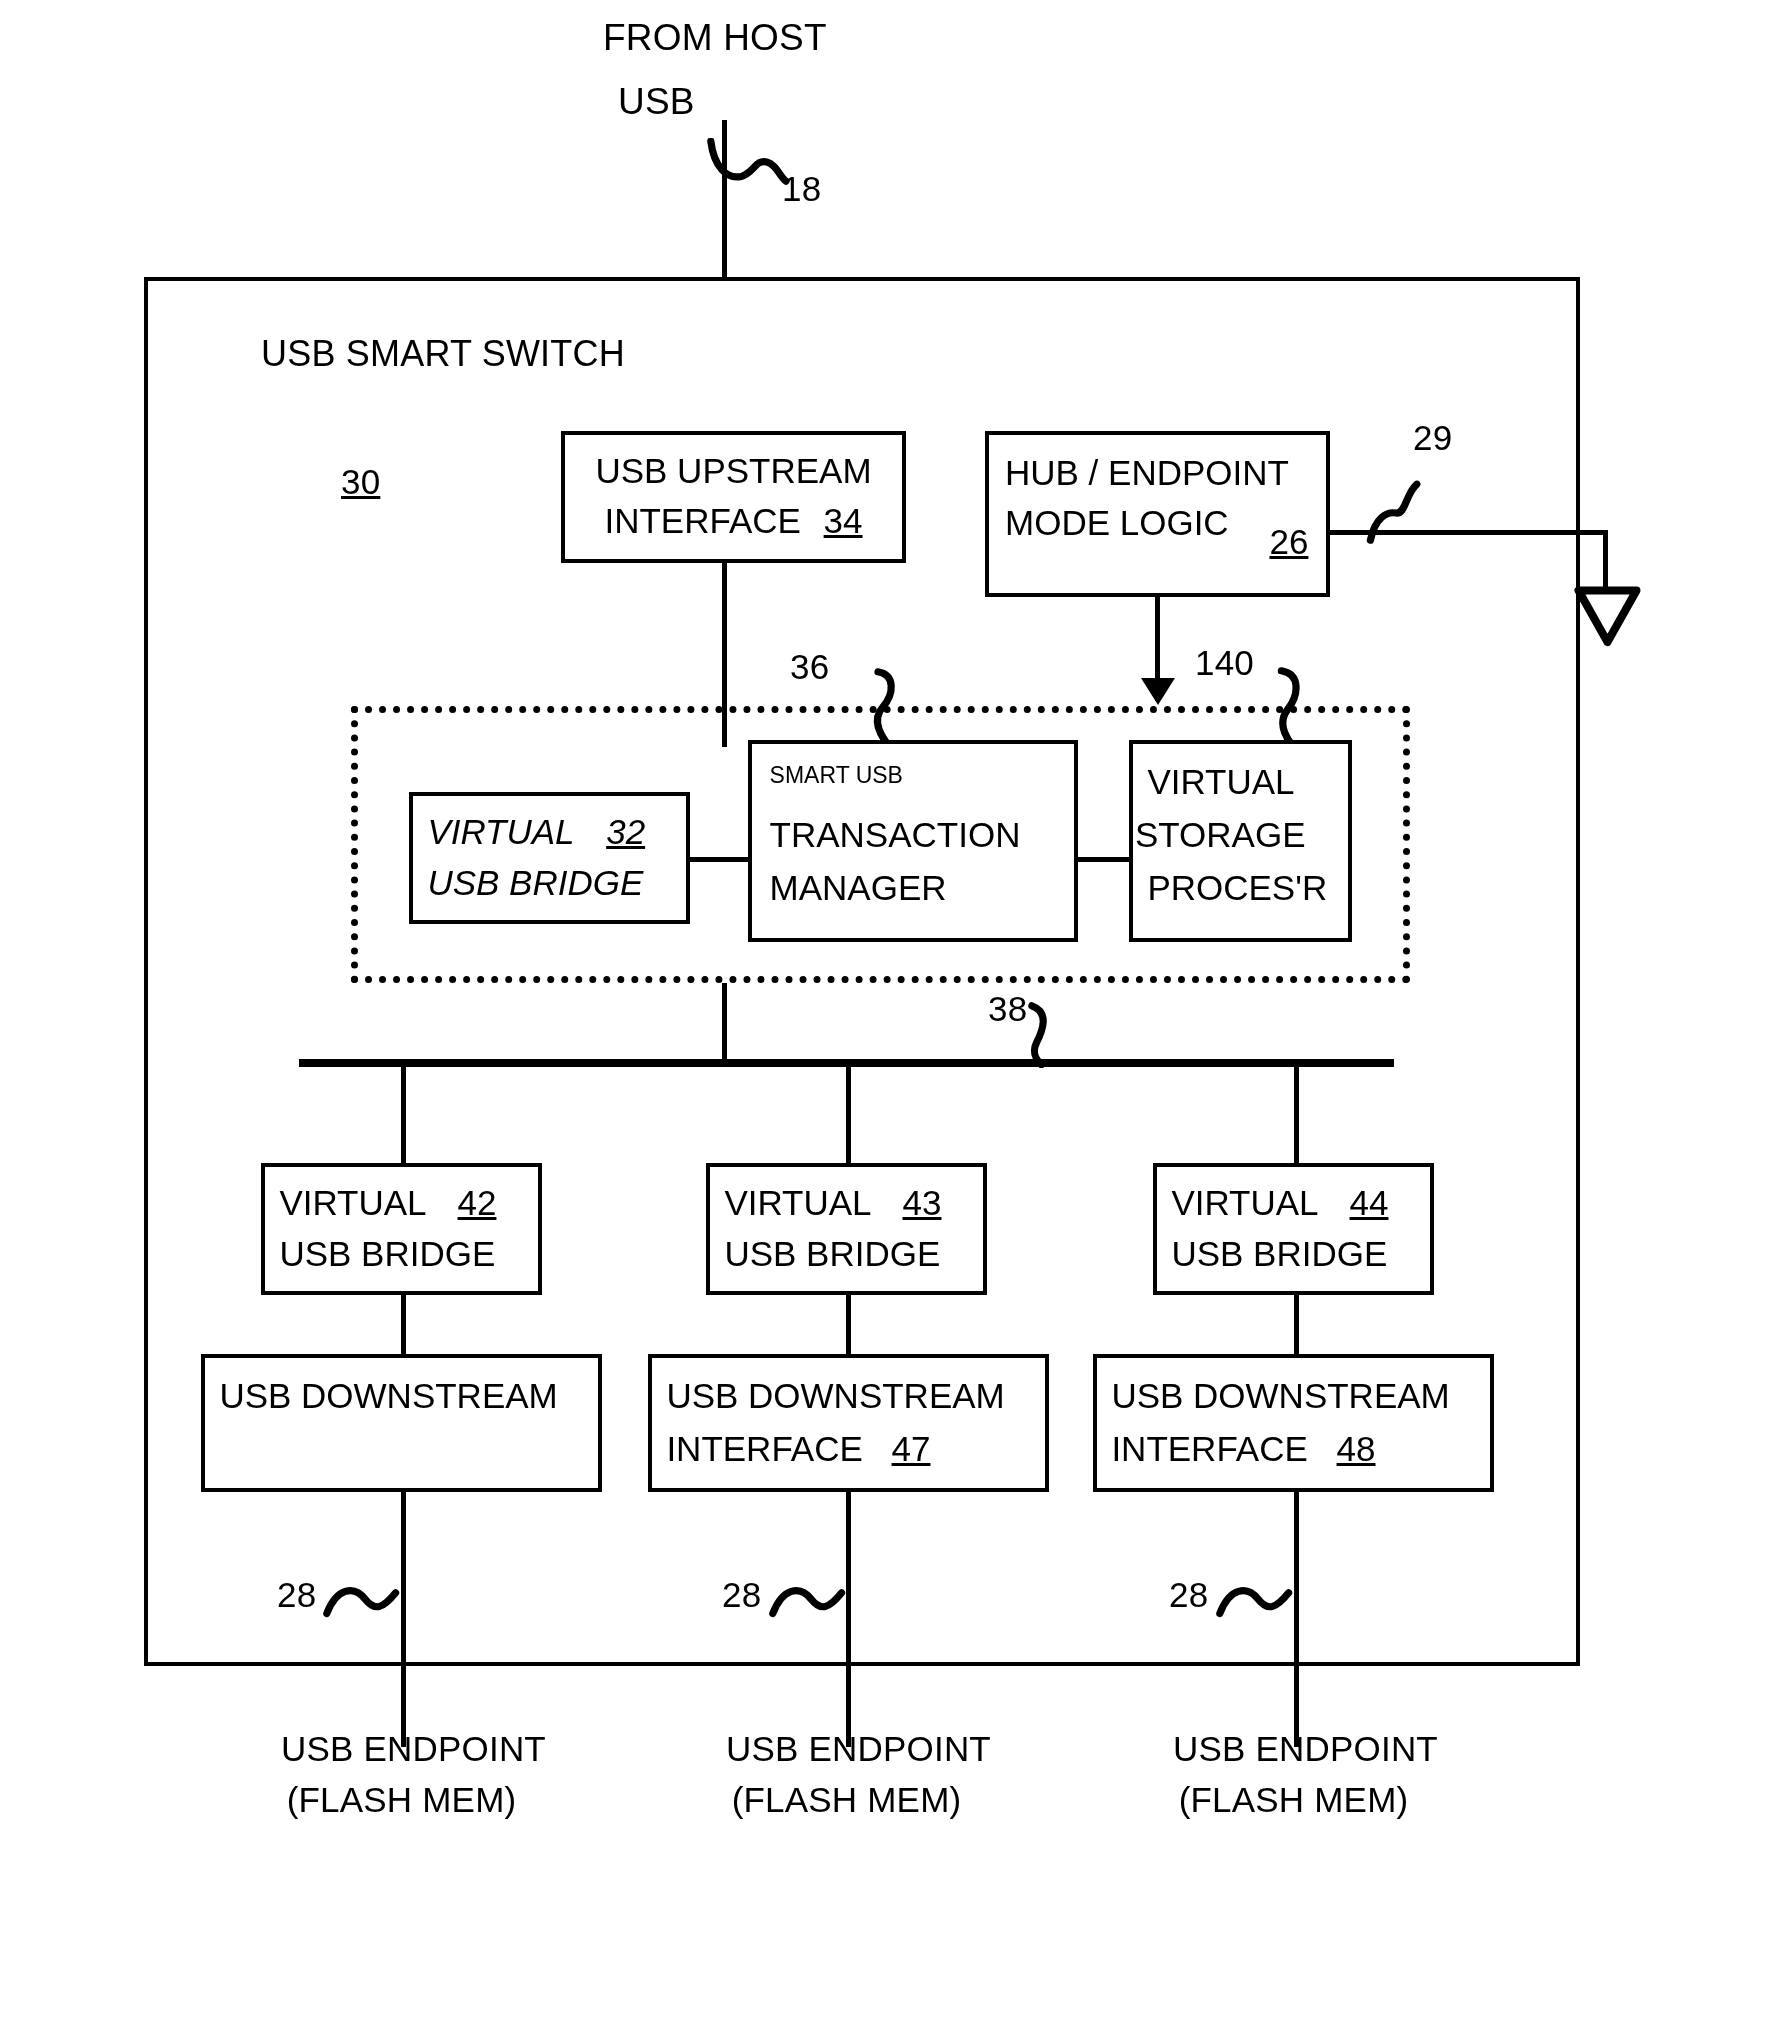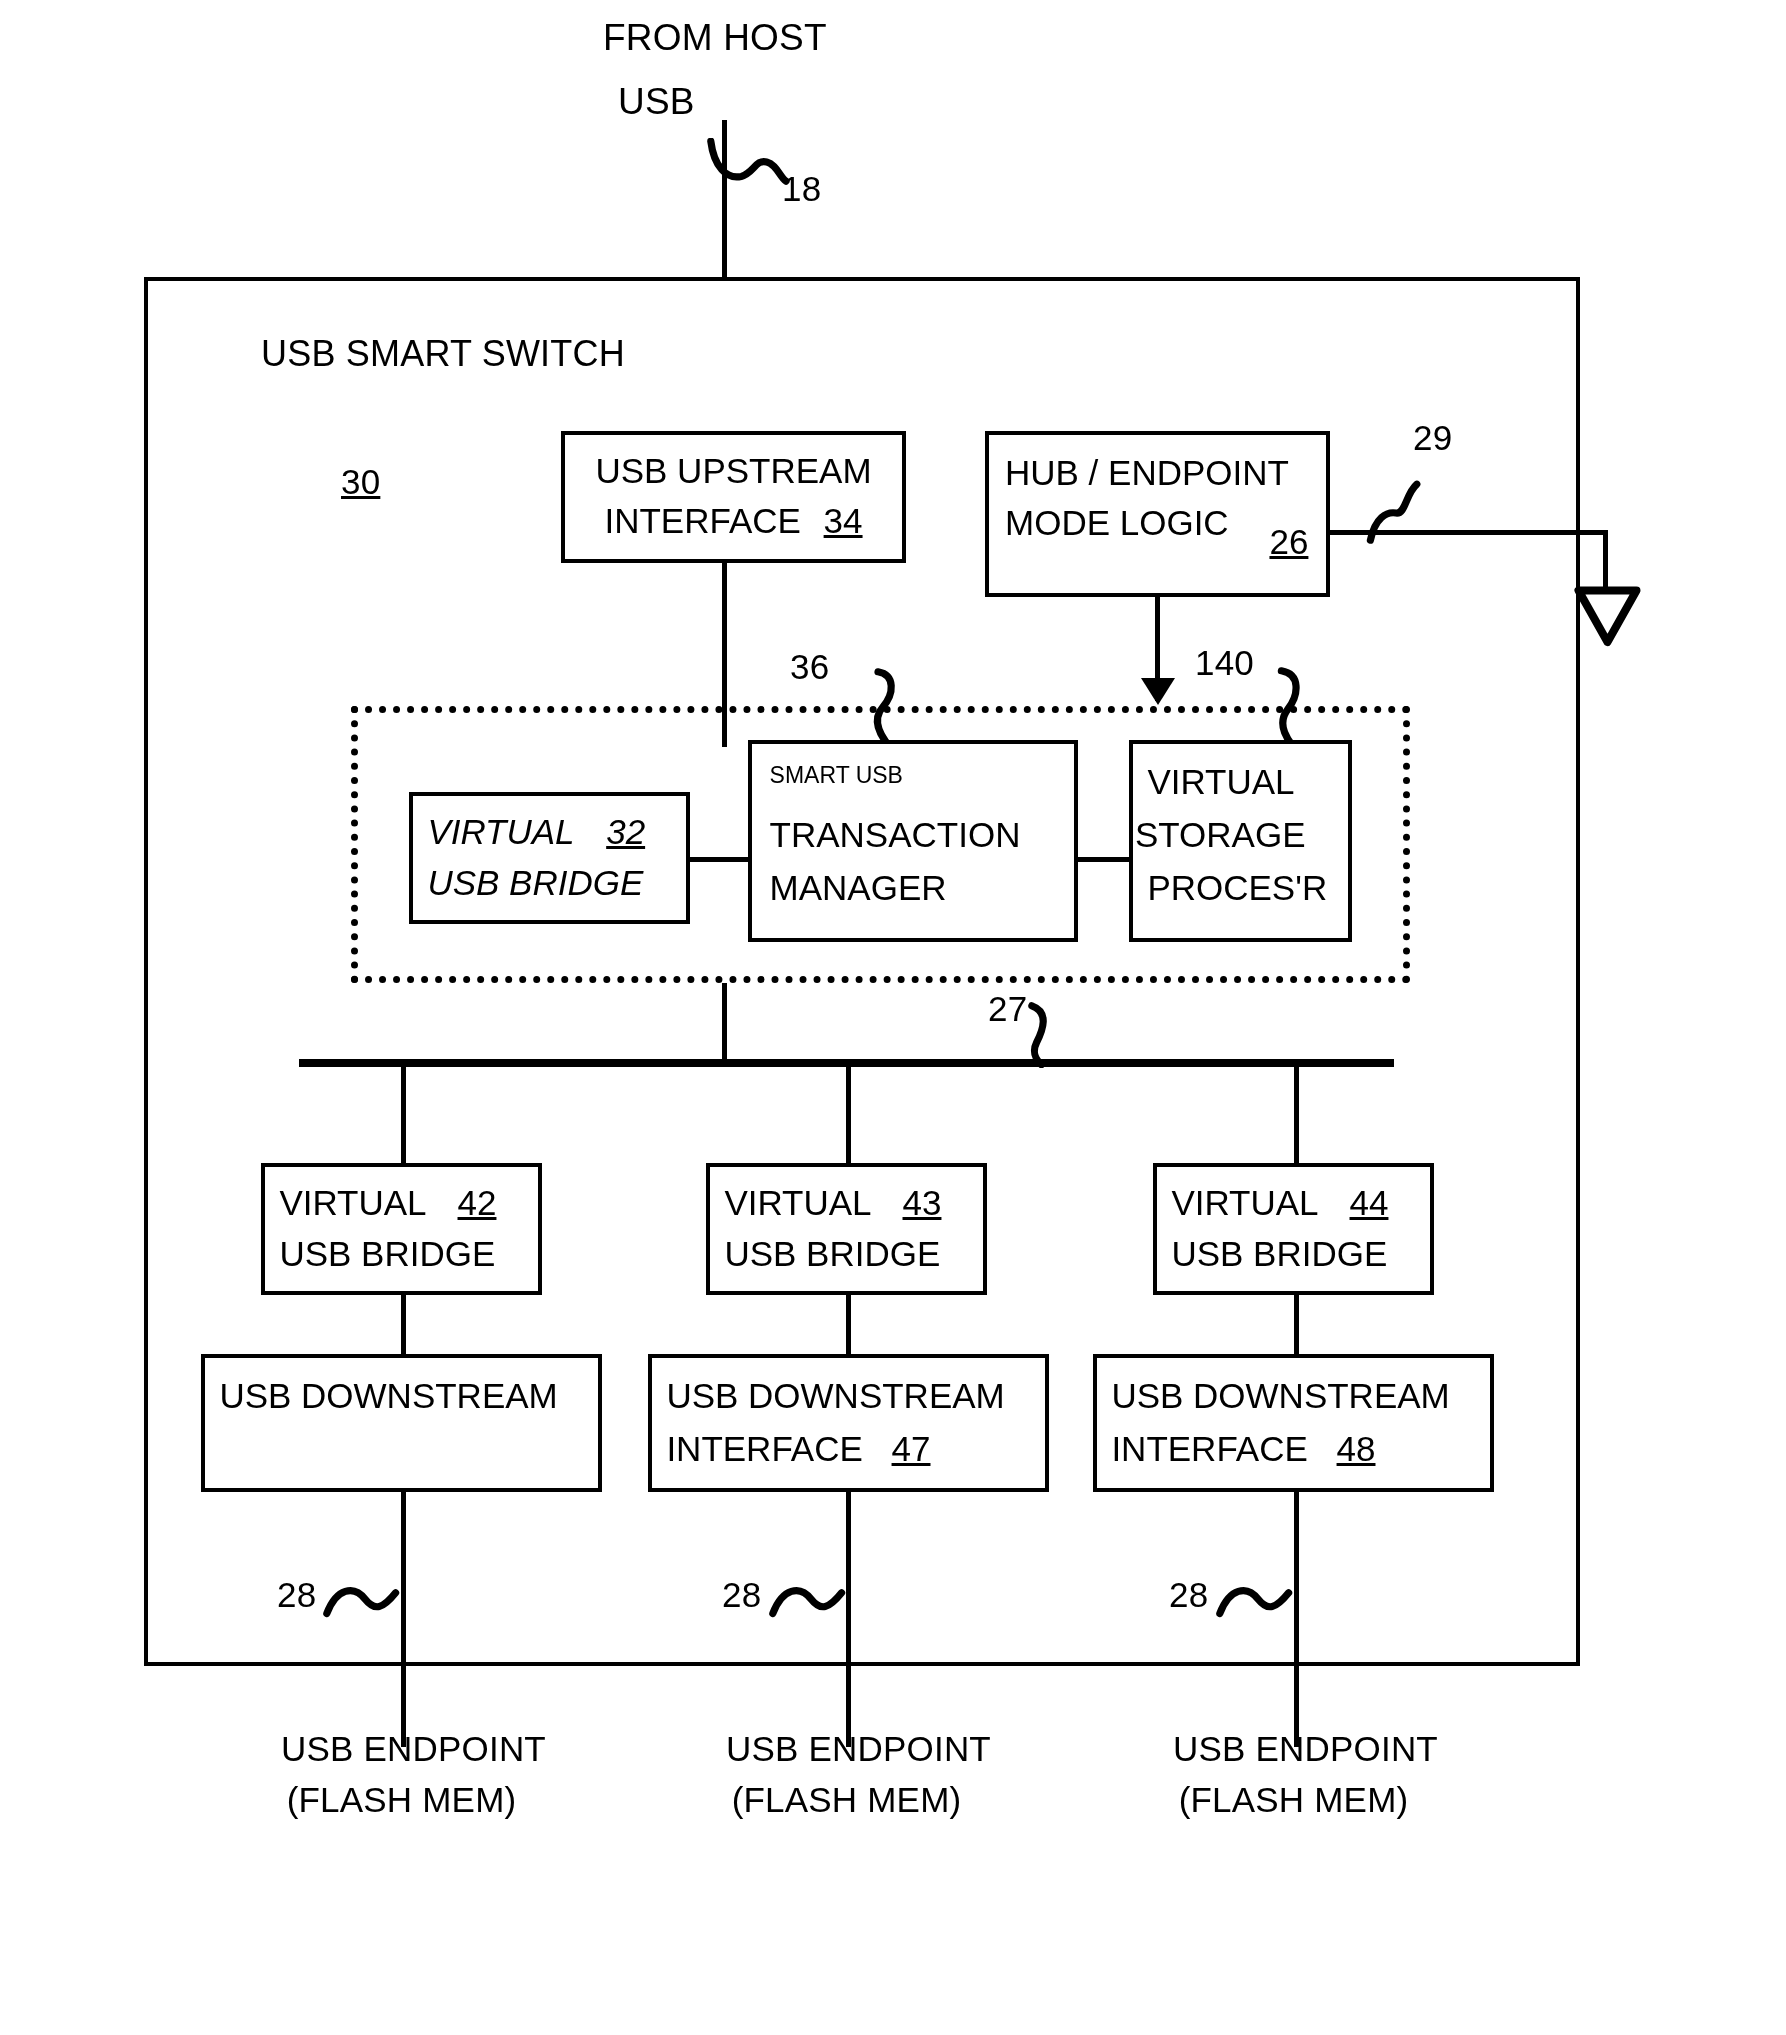--- a/index.html
+++ b/index.html
@@ -195,21 +195,21 @@
     <div class="btxt leftish" style="left:14.4px; top:124px; font-size:35px;">PROCES'R</div>
   </div>
 
   <div class="vline" style="left:722px; top:983px; height:80px;"></div>
 
   <div class="busline" style="left:299px; top:1059px; width:1095px;"></div>
 
   <svg class="squig" style="left:1019px; top:1001px;" width="56" height="67" viewBox="0 0 70 84">
     <path d="M16,6 C38,14 30,36 22,52 C16,64 20,72 28,80" stroke="#000" stroke-width="9" fill="none" stroke-linecap="round"></path>
   </svg>
-  <div class="lbl" style="left:988px; top:988px; font-size:35px;">27</div>
+  <div class="lbl" style="left:988px; top:988px; font-size:35px;">38</div>
 
   <div class="vline" style="left:401px; top:1063px; height:104px;"></div>
 
   <div class="box" style="left:261px; top:1163px; width:281px; height:132px;">
     <div class="btxt leftish" style="left:14.4px; top:16px; font-size:35px;">
       <span>VIRTUAL</span>
       <span class="u" style="margin-left:22.5px;">42</span>
     </div>
     <div class="btxt leftish" style="left:14.4px; top:67px; font-size:35px;">USB BRIDGE</div>
   </div>

